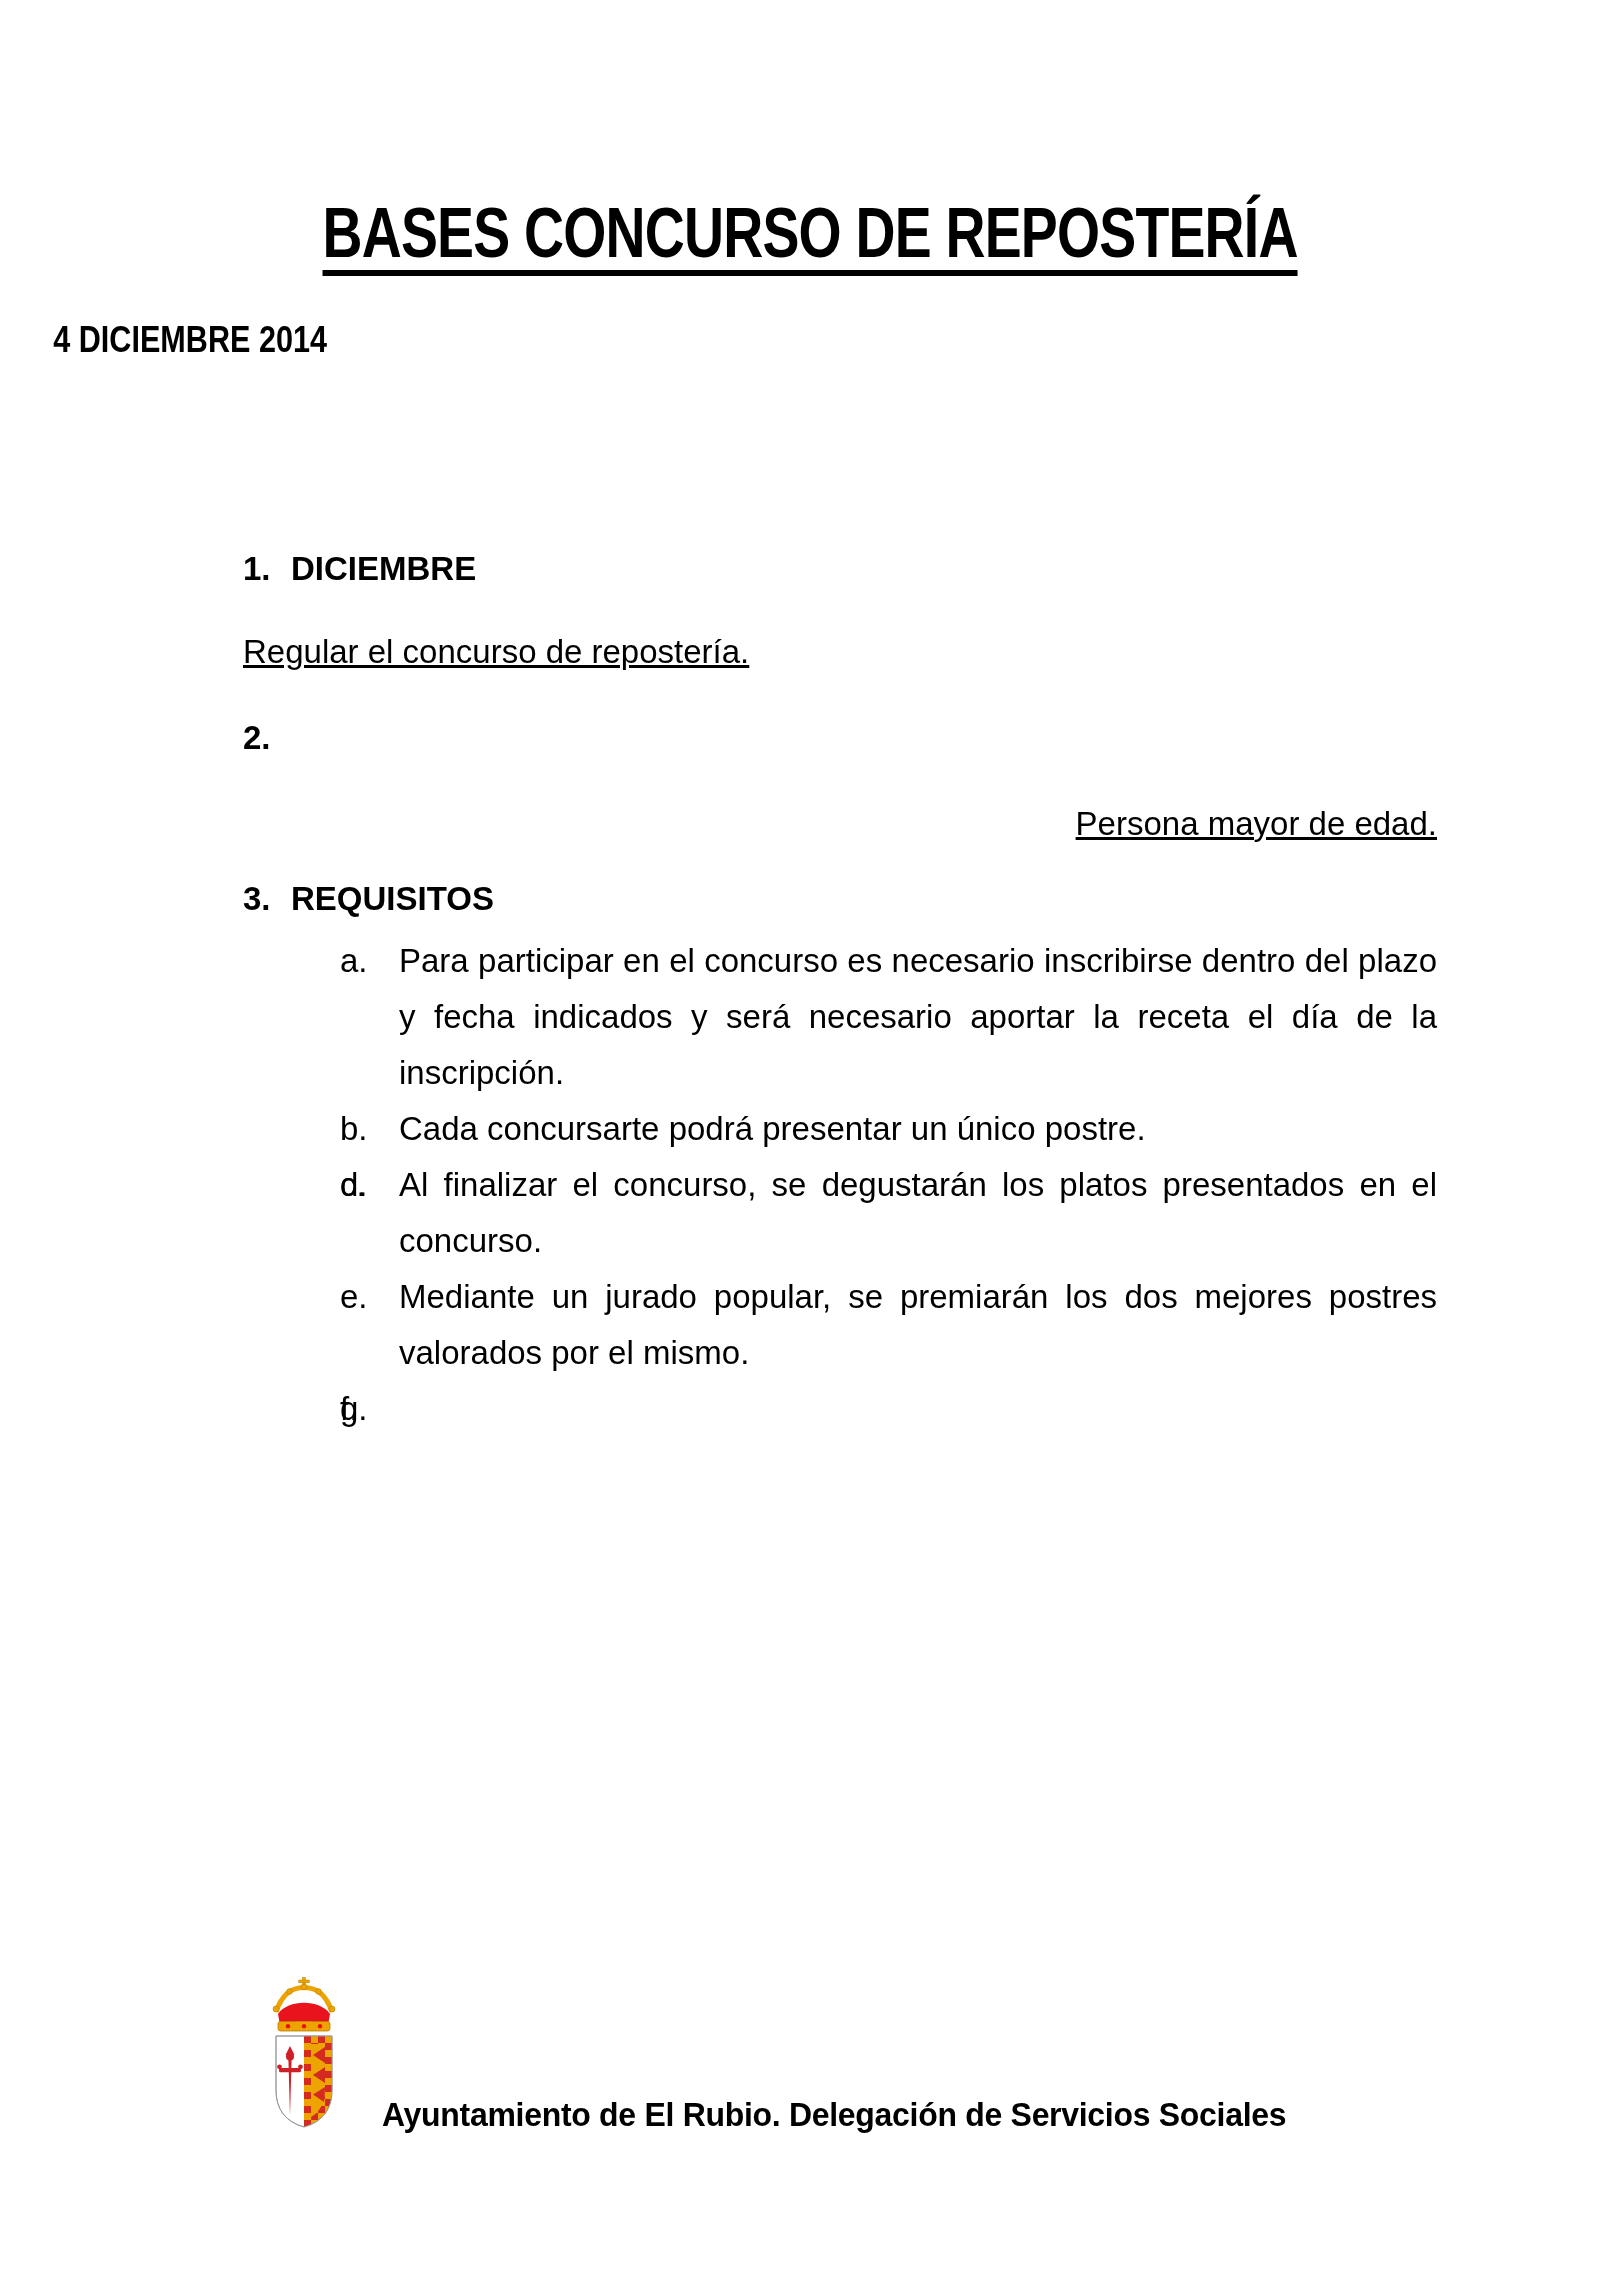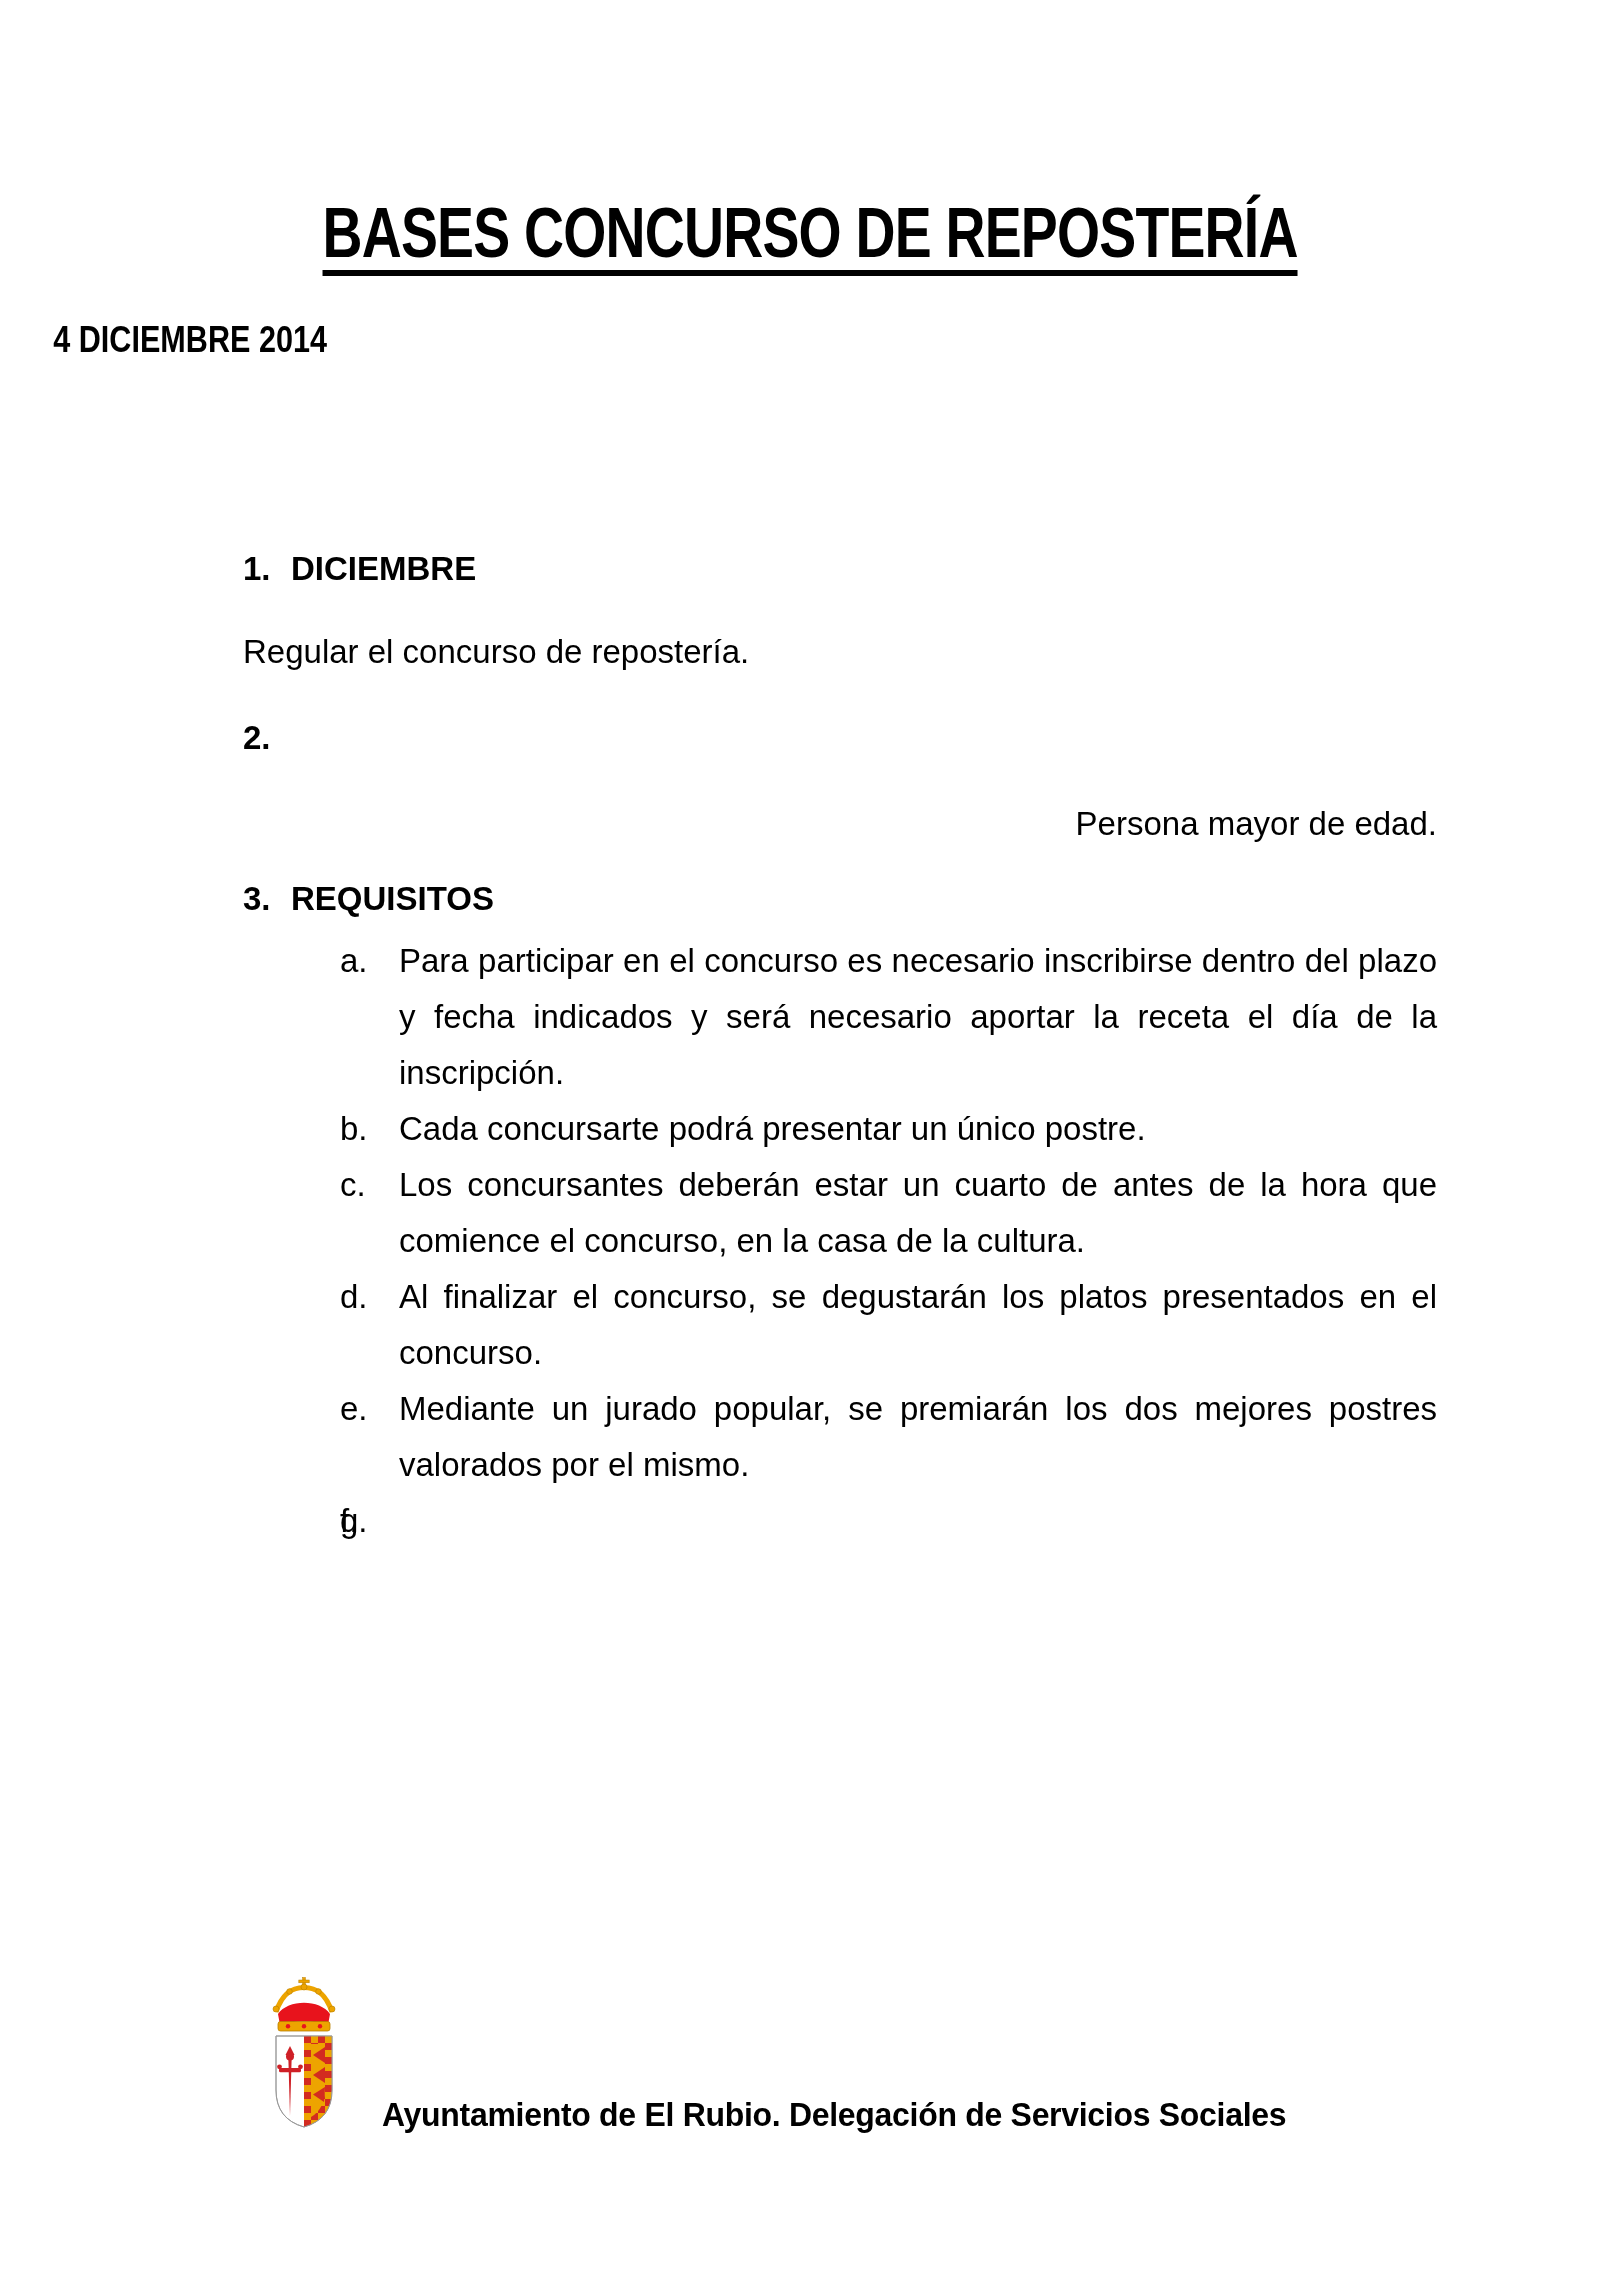--- a/index.html
+++ b/index.html
@@ -50,21 +50,21 @@
     position:absolute;left:243px;top:541px;width:1194px;
     font-size:33px;line-height:56px;
   }
   .sec-heading{
     display:flex;
     font-weight:bold;
   }
   .sec-num{flex:0 0 48px;}
   .sec-heading.h2{margin-top:30px;}
   .sec-heading.h3{margin-top:19.6px;}
-  .sec-paragraph{margin-top:26.5px;}
+  .sec-paragraph{margin-top:26.5px;text-decoration:underline;}
   .sec-paragraph.p2{margin-top:30px;text-align:right;}
   ol.req-list{
     list-style:none;
     margin-top:5.9px;
   }
   ol.req-list li{
     position:relative;
     padding-left:156px;
     text-align:justify;
     text-justify:inter-word;
@@ -124,21 +124,20 @@
         <li>
           <span class="marker">a.</span>
           <span class="li-text">Para participar en el concurso es necesario inscribirse dentro del plazo y fecha indicados y será necesario aportar la receta el día de la inscripción.</span>
         </li>
         <li>
           <span class="marker">b.</span>
           <span class="li-text">Cada concursarte podrá presentar un único postre.</span>
         </li>
         <li>
           <span class="marker">c.</span>
-          <span class="li-text">Los concursantes deberán estar un cuarto de antes de la hora que comience el concurso, en la casa de la cultura.</span>
         </li>
         <li>
           <span class="marker">d.</span>
           <span class="li-text">Al finalizar el concurso, se degustarán los platos presentados en el concurso.</span>
         </li>
         <li>
           <span class="marker">e.</span>
           <span class="li-text">Mediante un jurado popular, se premiarán los dos mejores postres valorados por el mismo.</span>
         </li>
         <li>

